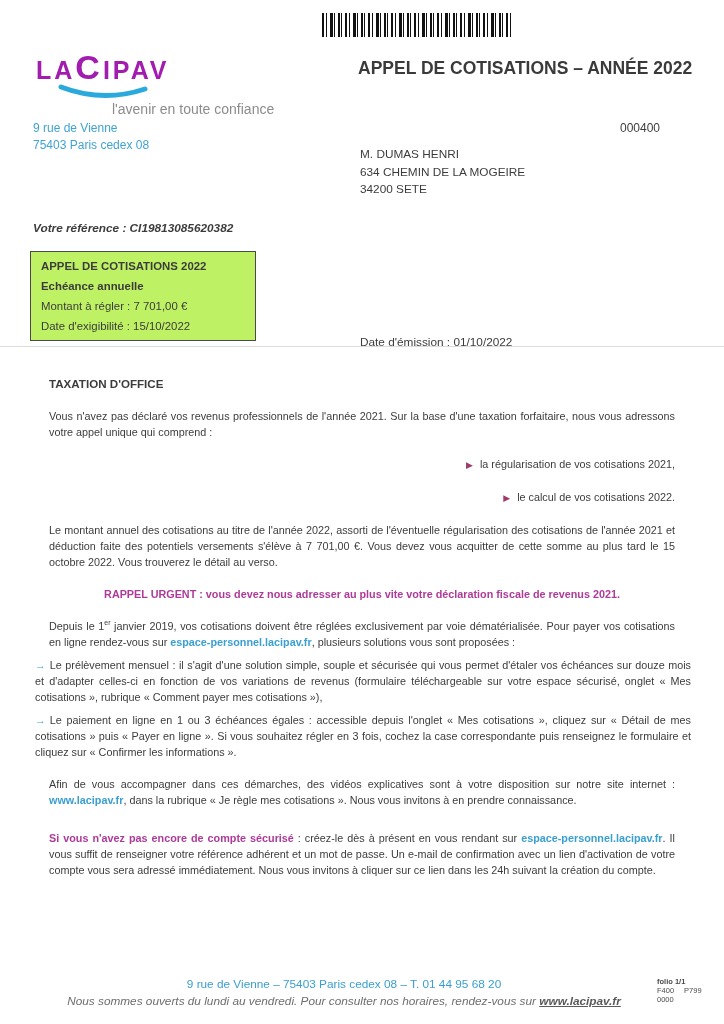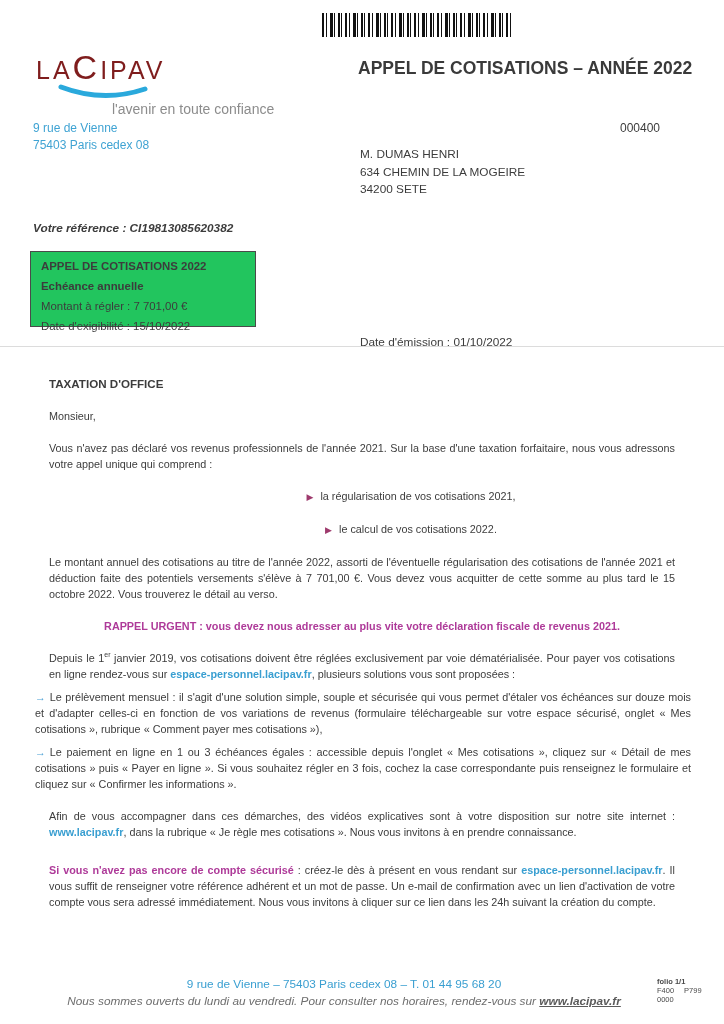--- a/index.html
+++ b/index.html
@@ -9,48 +9,48 @@
   }
   
   .barcode {
     position:absolute; left:322px; top:13px; width:192px; height:24px;
     background:repeating-linear-gradient(90deg,
       #111 0 2px, #fff 2px 4px, #111 4px 5px, #fff 5px 8px,
       #111 8px 11px, #fff 11px 12px, #111 12px 13px, #fff 13px 16px,
       #111 16px 18px, #fff 18px 19px, #111 19px 20px, #fff 20px 23px);
   }
   .logo { position:absolute; left:36px; top:52px; width:200px; height:62px; }
-  .logo-text { color:#7f1d1d; font-weight:normal; font-size:25px; letter-spacing:3px; line-height:30px; white-space:nowrap; }
+  .logo-text { color:#a21caf; font-weight:bold; font-size:25px; letter-spacing:3px; line-height:30px; white-space:nowrap; }
   .logo-text .big { font-size:34px; }
   .swoosh { position:absolute; left:21px; top:31px; }
   .tagline { position:absolute; left:76px; top:49px; font-size:14px; color:#8c8c8c; white-space:nowrap; }
   .sender-address { position:absolute; left:33px; top:120px; color:#3fa3d3; font-size:12px; line-height:17px; }
   .doc-title { position:absolute; left:358px; top:58px; font-size:17.5px; font-weight:bold; color:#3a3a3a; white-space:nowrap; }
   .mail-code { position:absolute; left:620px; top:121px; font-size:12px; }
   .recipient { position:absolute; left:360px; top:146px; font-size:11.8px; line-height:17.5px; }
   .reference { position:absolute; left:33px; top:221px; font-size:11.8px; font-weight:bold;font-style:italic; }
   .summary-box {
-    position:absolute; left:30px; top:251px; width:226px; height:76px; box-sizing:border-box;
-    border:1.5px solid #4a4a4a; padding:7px 10px 0 10px; background:#22c55e;
+    position:absolute; left:30px; top:251px; width:226px; height:90px; box-sizing:border-box;
+    border:1.5px solid #4a4a4a; padding:7px 10px 0 10px; background:#bef264;
   }
   .summary-box p { margin:0 0 6px 0; font-size:11.4px; line-height:14px; }
   .summary-box p.b { font-weight:bold; }
   .emission-date { position:absolute; left:360px; top:335px; font-size:11.8px; }
   .rule { position:absolute; left:0; top:346px; width:724px; height:1px; background:#dcdcdc; }
   
   .letter-body {
     position:absolute; left:33px; top:360px; width:658px;
     font-size:10.8px; line-height:16px; text-align:justify;
   }
   .letter-body p { margin:16px; }
   .heading { font-weight:bold; font-size:11.6px; margin-bottom:16px !important; }
   .salutation { margin-bottom:13px !important; }
   .p-intro { margin-bottom:9px !important; }
   .bullets { padding-left:98px; margin-bottom:14px; }
-  .bullet { margin-bottom:6px !important; text-align:center; }
+  .bullet { margin-bottom:6px !important; text-align:right; }
   .tri { color:#9e3a6d; font-size:9px; margin-right:7px; }
   .p-montant { margin-bottom:13px !important; }
   .rappel { color:#ae3a99; font-weight:bold; margin-bottom:10px !important; text-align:center; }
   .p-depuis { margin-bottom:7px !important; }
   .pay-item { margin:0 0 7px 2px; }
   .pay-item.last { margin-bottom:14px; }
   .arrow { color:#4aa0d5; margin-right:4px; }
   .p-videos { margin-bottom:22px !important; }
   .lead-magenta { color:#ae3a99; font-weight:bold; }
   .link { color:#3a9fd1; font-weight:bold; text-decoration:none; cursor:pointer; }
@@ -101,21 +101,20 @@
     <p class="b">Echéance annuelle</p>
     <p>Montant à régler : 7 701,00 €</p>
     <p>Date d'exigibilité : 15/10/2022</p>
   </div>
 
   <div class="emission-date">Date d'émission : 01/10/2022</div>
   <div class="rule"></div>
 
   <div class="letter-body">
     <p class="heading">TAXATION D'OFFICE</p>
-    <p class="salutation">Monsieur,</p>
     <p class="p-intro">Vous n'avez pas déclaré vos revenus professionnels de l'année 2021. Sur la base d'une taxation forfaitaire, nous vous adressons votre appel unique qui comprend :</p>
 
     <div class="bullets">
       <p class="bullet"><span class="tri">▶</span><span>la régularisation de vos cotisations 2021,</span></p>
       <p class="bullet"><span class="tri">▶</span><span>le calcul de vos cotisations 2022.</span></p>
     </div>
 
     <p class="p-montant">Le montant annuel des cotisations au titre de l'année 2022, assorti de l'éventuelle régularisation des cotisations de l'année 2021 et déduction faite des potentiels versements s'élève à 7 701,00 €. Vous devez vous acquitter de cette somme au plus tard le 15 octobre 2022. Vous trouverez le détail au verso.</p>
 
     <p class="rappel">RAPPEL URGENT : vous devez nous adresser au plus vite votre déclaration fiscale de revenus 2021.</p>

